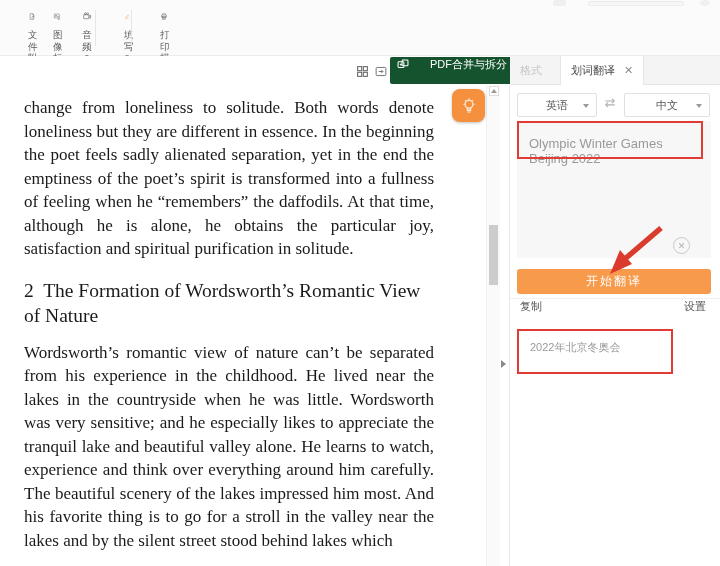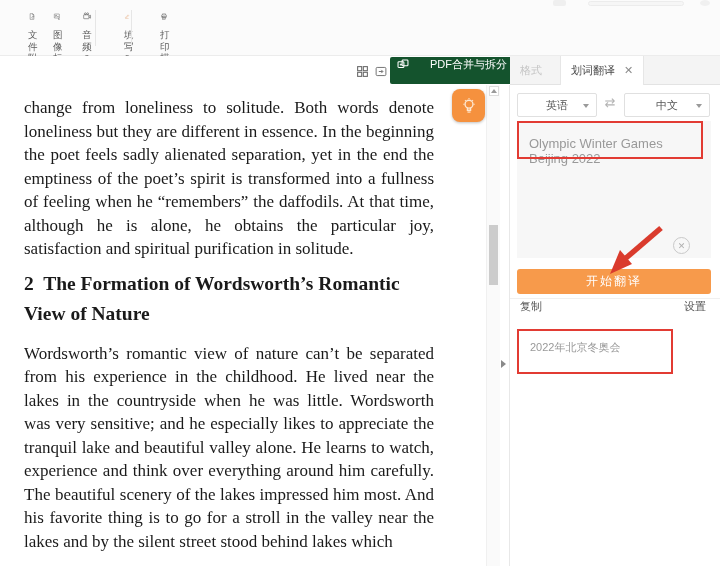--- a/index.html
+++ b/index.html
@@ -29,21 +29,21 @@
   .merge-btn { position:absolute; left:390px; top:57px; height:27px; padding:0 6px;
     background:#14532d; color:#fff; font-size:11px; border:none; border-radius:2px;
     display:flex; gap:20px; cursor:pointer; white-space:nowrap; }
 
   
   .docarea { position:absolute; left:0; top:85px; width:486px; height:481px;
     background:#fff; overflow:hidden; }
   .doc-text { width:434px; padding:11px 0 0 24px; font-family:"Liberation Serif", serif;
     color:#1a1a1a; }
   .doc-p { font-size:17px; line-height:23.5px; text-align:justify; }
-  .doc-h { font-size:19.5px; line-height:30px; font-weight:bold; margin:8px 0 13px 0;
+  .doc-h { font-size:19.5px; line-height:25px; font-weight:normal; margin:17px 0 13px 0;
     white-space:pre-wrap; }
 
   
   .doc-scroll { position:absolute; left:486px; top:85px; width:14px; height:481px;
     background:#fafafa; border-left:1px solid #f0f0f0; }
   .scroll-up { position:absolute; left:2px; top:1px; width:10px; height:10px;
     border:1px solid #dcdcdc; background:#fff; display:flex; align-items:center; justify-content:center; cursor:pointer; }
   .scroll-up i { width:0; height:0; border-left:3px solid transparent; border-right:3px solid transparent;
     border-bottom:4px solid #9a9a9a; }
   .scroll-thumb { position:absolute; left:2px; top:140px; width:9px; height:60px; background:#ccc; cursor:pointer; }

